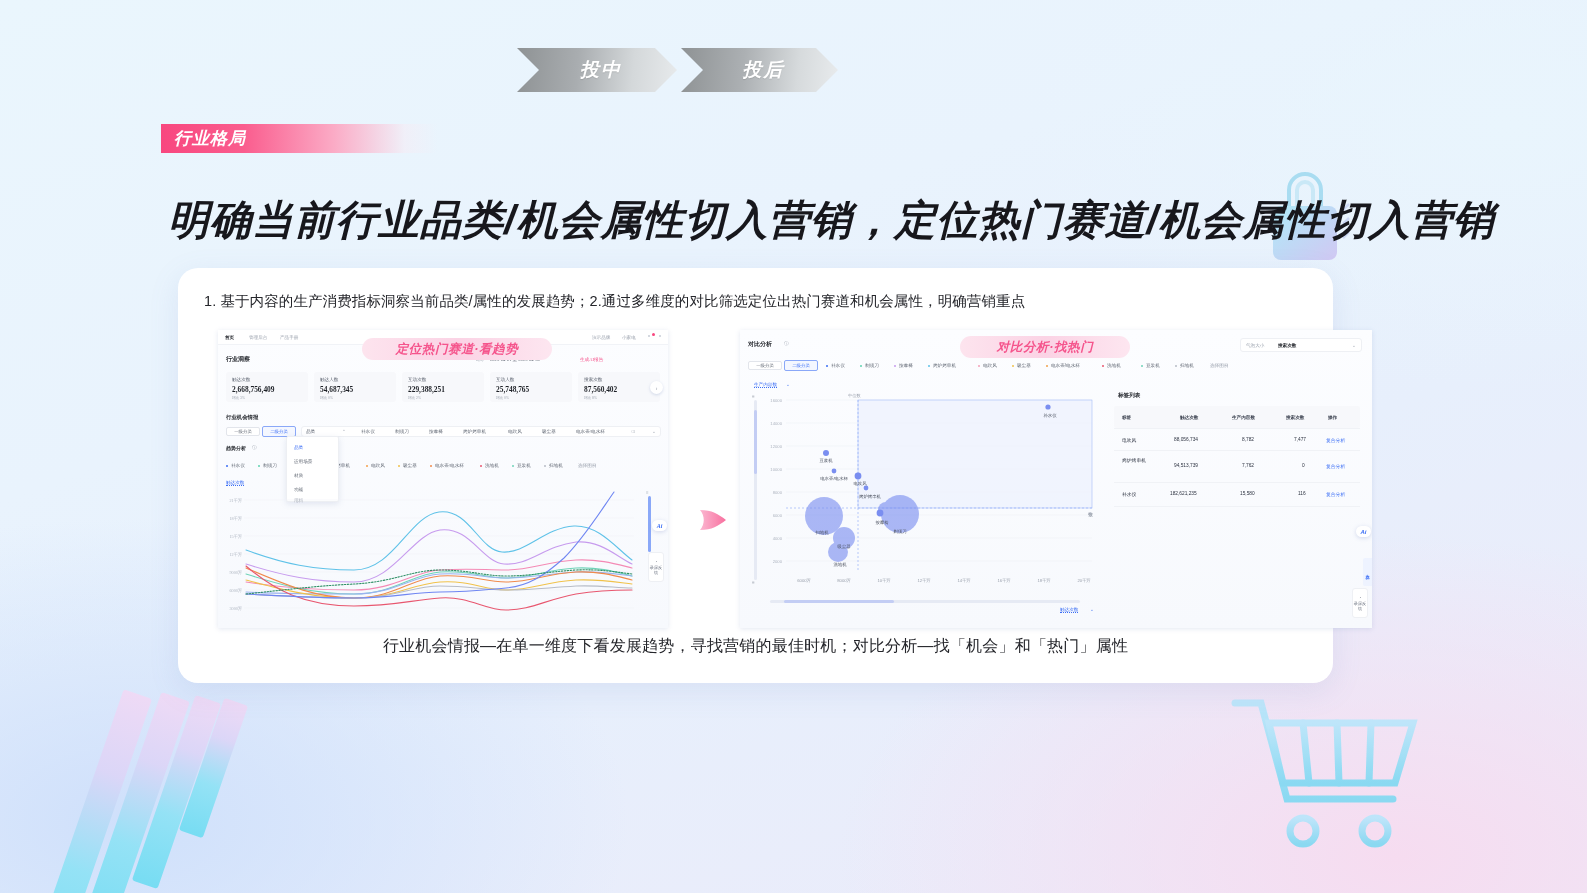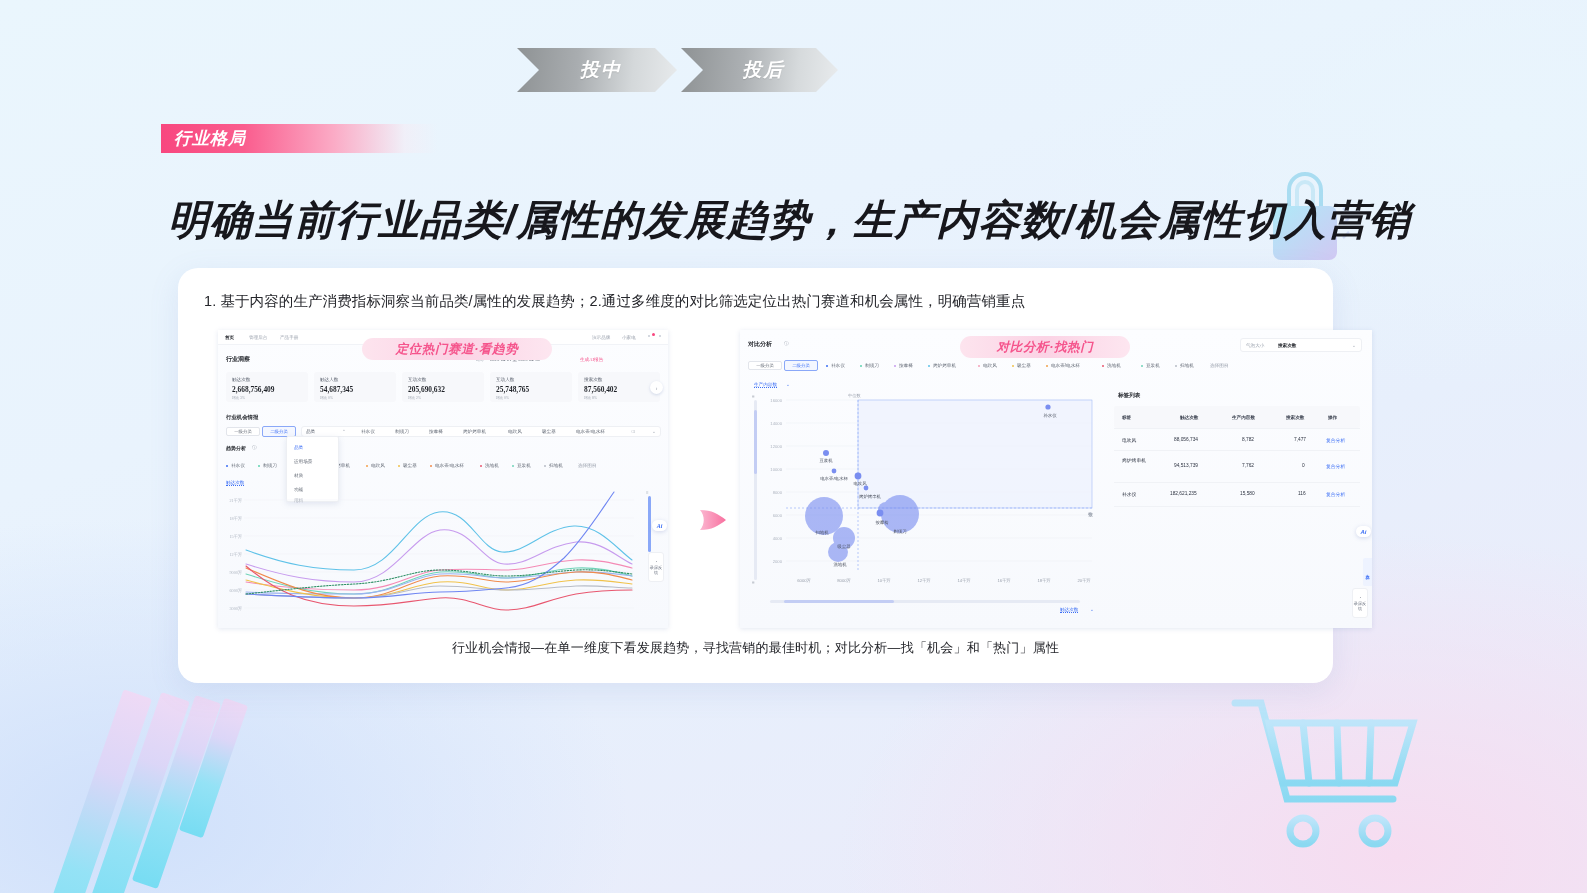--- a/index.html
+++ b/index.html
@@ -48,21 +48,21 @@
 
   
   .title{position:absolute;left:168px;top:192px;width:1290px;height:56px;
          font-size:41px;font-weight:700;font-style:italic;color:#17171c;
          letter-spacing:1px;white-space:nowrap;line-height:56px;}
 
   
   .card{position:absolute;left:178px;top:268px;width:1155px;height:415px;
         background:#fff;border-radius:20px;box-shadow:0 8px 30px rgba(110,130,190,.13);}
   .lede{position:absolute;left:26px;top:24px;font-size:14.5px;color:#25262b;white-space:nowrap;letter-spacing:.1px;}
-  .caption{position:absolute;left:0;right:0;bottom:26px;text-align:center;font-size:13px;color:#25262b;letter-spacing:.2px;}
+  .caption{position:absolute;left:0;right:0;bottom:26px;text-align:center;font-size:16px;color:#25262b;letter-spacing:.2px;}
 
   
   .shot{position:absolute;top:330px;background:#fff;overflow:hidden;
         box-shadow:0 1px 5px rgba(120,140,190,.20);}
   .shotL{left:218px;width:450px;height:298px;font-family:Liberation Serif, serif;}
   .shotR{left:740px;width:632px;height:298px;}
   .shot-bg{position:absolute;inset:0;background:linear-gradient(180deg,#fcfdff 0%,#f7f9fd 100%);}
 
   
   .arrow{position:absolute;left:692px;top:498px;width:44px;height:44px;}
@@ -157,21 +157,21 @@
   </div>
   <div class="step s3">
     <span class="lbl">投后</span>
   </div>
 </div>
 
 <div class="sect">
   <span>行业格局</span>
 </div>
 
-<div class="title">明确当前行业品类/属性的发展趋势，生产内容数/机会属性切入营销</div>
+<div class="title">明确当前行业品类/机会属性切入营销，定位热门赛道/机会属性切入营销</div>
 
 <div class="card">
   <div class="lede">1. 基于内容的生产消费指标洞察当前品类/属性的发展趋势；2.通过多维度的对比筛选定位出热门赛道和机会属性，明确营销重点</div>
   <div class="caption">行业机会情报—在单一维度下看发展趋势，寻找营销的最佳时机；对比分析—找「机会」和「热门」属性</div>
 </div>
 
 <div class="arrow">
   <svg viewBox="0 0 44 44" width="44" height="44">
     <defs>
         <linearGradient id="ga" x1="0" y1="0" x2="1" y2="0">
@@ -206,21 +206,21 @@
   <div class="mval" style="left:14px;top:55px;">2,668,756,409</div>
   <div class="tiny g" style="left:14px;top:66px;font-size:3.6px;">环比 3%</div>
 
   <div class="metric" style="left:96px;"></div>
   <div class="tiny" style="left:102px;top:47px;">触达人数</div>
   <div class="mval" style="left:102px;top:55px;">54,687,345</div>
   <div class="tiny g" style="left:102px;top:66px;font-size:3.6px;">环比 0%</div>
 
   <div class="metric" style="left:184px;"></div>
   <div class="tiny" style="left:190px;top:47px;">互动次数</div>
-  <div class="mval" style="left:190px;top:55px;">205,690,632</div>
+  <div class="mval" style="left:190px;top:55px;">229,388,251</div>
   <div class="tiny g" style="left:190px;top:66px;font-size:3.6px;">环比 2%</div>
 
   <div class="metric" style="left:272px;"></div>
   <div class="tiny" style="left:278px;top:47px;">互动人数</div>
   <div class="mval" style="left:278px;top:55px;">25,748,765</div>
   <div class="tiny g" style="left:278px;top:66px;font-size:3.6px;">环比 0%</div>
 
   <div class="metric" style="left:360px;"></div>
   <div class="tiny" style="left:366px;top:47px;">搜索次数</div>
   <div class="mval" style="left:366px;top:55px;">87,560,402</div>

